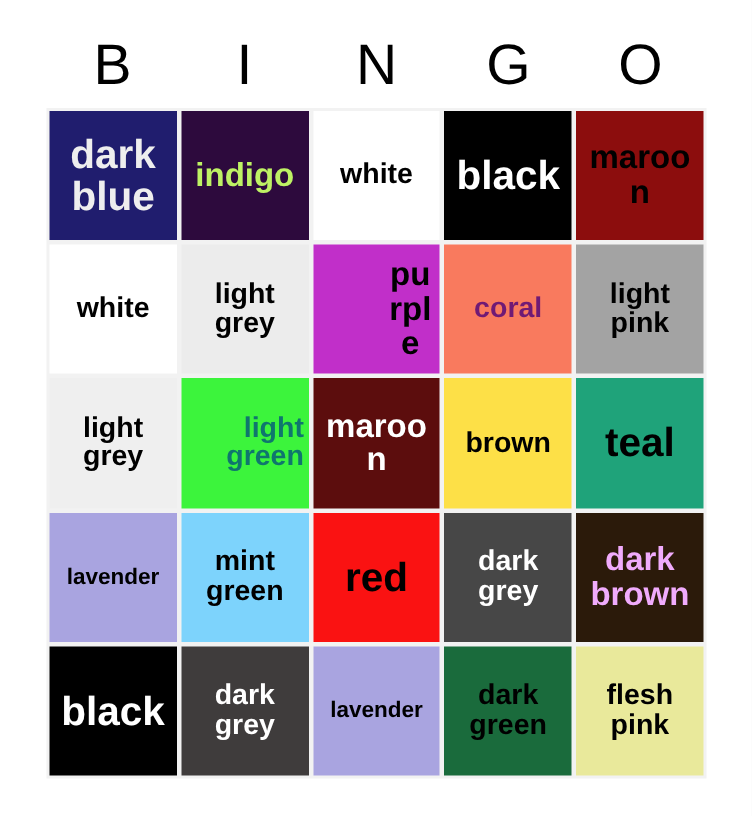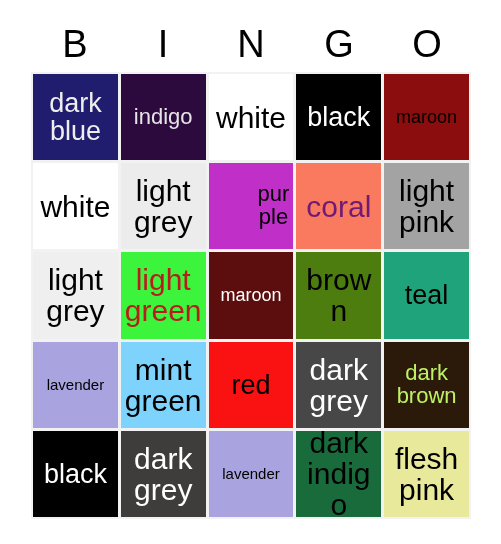--- a/index.html
+++ b/index.html
@@ -65,43 +65,43 @@
   }
   .cell-label {
     display: block;
     width: 100%;
     line-height: 1.04;
     word-break: break-word;
     hyphens: none;
   }
   
   .fs-xl  { font-size: 27px; }
-  .fs-lg  { font-size: 30px; }
+  .fs-lg  { font-size: 19px; }
   .fs-md  { font-size: 22px; }
-  .fs-sm  { font-size: 18px; }
+  .fs-sm  { font-size: 22px; }
   .fs-xs  { font-size: 15px; }
 </style>
 </head>
 <body style="background: rgb(255, 255, 255);">
 
 <div id="bingo-card">
 
   <div id="header-row">
     <div class="header-cell">B</div>
     <div class="header-cell">I</div>
     <div class="header-cell">N</div>
     <div class="header-cell">G</div>
     <div class="header-cell">O</div>
   </div>
 
-  <div id="grid" style="background: rgb(242, 242, 242);">
+  <div id="grid" style="background: rgb(242, 242, 242); font-weight: bold;">
       <div class="cell" style="background: rgb(32, 29, 110); color: rgb(238, 238, 238);">
         <span class="cell-label fs-xl">dark blue</span>
       </div>
-      <div class="cell" style="background: rgb(45, 10, 61); color: #e5e5e5;">
+      <div class="cell" style="background: rgb(45, 10, 61); color: #bef264;">
         <span class="cell-label fs-md">indigo</span>
       </div>
       <div class="cell" style="background: rgb(255, 255, 255); color: rgb(0, 0, 0);">
         <span class="cell-label fs-lg">white</span>
       </div>
       <div class="cell" style="background: rgb(0, 0, 0); color: rgb(255, 255, 255);">
         <span class="cell-label fs-xl">black</span>
       </div>
       <div class="cell" style="background: rgb(140, 13, 13); color: rgb(0, 0, 0);">
         <span class="cell-label fs-sm">maroon</span>
@@ -117,57 +117,57 @@
       </div>
       <div class="cell" style="background: rgb(249, 122, 94); color: #701a75;">
         <span class="cell-label fs-lg">coral</span>
       </div>
       <div class="cell" style="background: #a3a3a3; color: rgb(0, 0, 0);">
         <span class="cell-label fs-lg">light pink</span>
       </div>
       <div class="cell" style="background: rgb(239, 239, 239); color: rgb(0, 0, 0);">
         <span class="cell-label fs-lg">light grey</span>
       </div>
-      <div class="cell" style="background: rgb(60, 244, 60); color: #b91c1c;">
+      <div class="cell" style="background: rgb(60, 244, 60); color: #0f766e; text-align: right;">
         <span class="cell-label fs-lg">light green</span>
       </div>
       <div class="cell" style="background: rgb(92, 13, 13); color: rgb(255, 255, 255);">
         <span class="cell-label fs-sm">maroon</span>
       </div>
-      <div class="cell" style="background: #4d7c0f; color: rgb(0, 0, 0);">
+      <div class="cell" style="background: #fde047; color: rgb(0, 0, 0);">
         <span class="cell-label fs-lg">brown</span>
       </div>
       <div class="cell" style="background: rgb(31, 163, 122); color: rgb(0, 0, 0);">
         <span class="cell-label fs-xl">teal</span>
       </div>
       <div class="cell" style="background: rgb(169, 164, 224); color: rgb(0, 0, 0);">
         <span class="cell-label fs-xs">lavender</span>
       </div>
       <div class="cell" style="background: #7dd3fc; color: rgb(0, 0, 0);">
         <span class="cell-label fs-lg">mint green</span>
       </div>
       <div class="cell" style="background: rgb(250, 18, 18); color: rgb(0, 0, 0);">
         <span class="cell-label fs-xl">red</span>
       </div>
       <div class="cell" style="background: rgb(71, 71, 71); color: rgb(255, 255, 255);">
         <span class="cell-label fs-lg">dark grey</span>
       </div>
-      <div class="cell" style="background: rgb(43, 26, 10); color: #bef264;">
+      <div class="cell" style="background: rgb(43, 26, 10); color: #f0abfc;">
         <span class="cell-label fs-md">dark brown</span>
       </div>
       <div class="cell" style="background: rgb(0, 0, 0); color: rgb(255, 255, 255);">
         <span class="cell-label fs-xl">black</span>
       </div>
       <div class="cell" style="background: rgb(63, 60, 60); color: rgb(255, 255, 255);">
         <span class="cell-label fs-lg">dark grey</span>
       </div>
       <div class="cell" style="background: rgb(169, 164, 224); color: rgb(0, 0, 0);">
         <span class="cell-label fs-xs">lavender</span>
       </div>
       <div class="cell" style="background: rgb(26, 107, 60); color: rgb(0, 0, 0);">
-        <span class="cell-label fs-lg">dark indigo</span>
+        <span class="cell-label fs-lg">dark green</span>
       </div>
       <div class="cell" style="background: rgb(233, 233, 155); color: rgb(0, 0, 0);">
         <span class="cell-label fs-lg">flesh pink</span>
       </div>
     </div>
 
 </div>
 
 </body></html>

